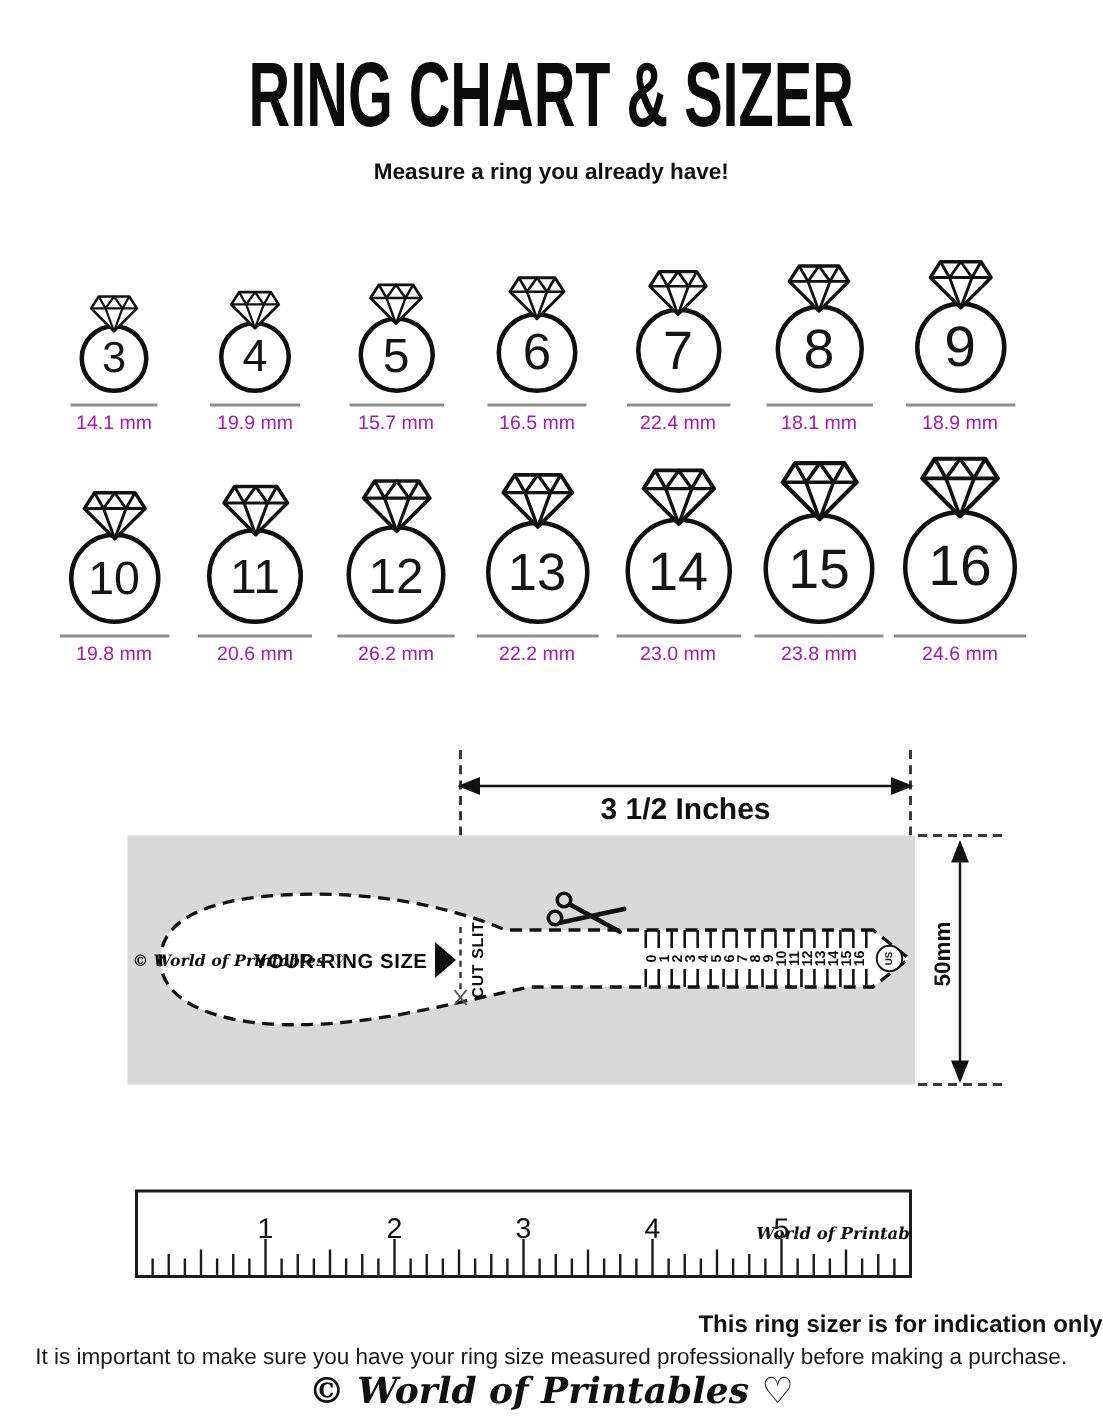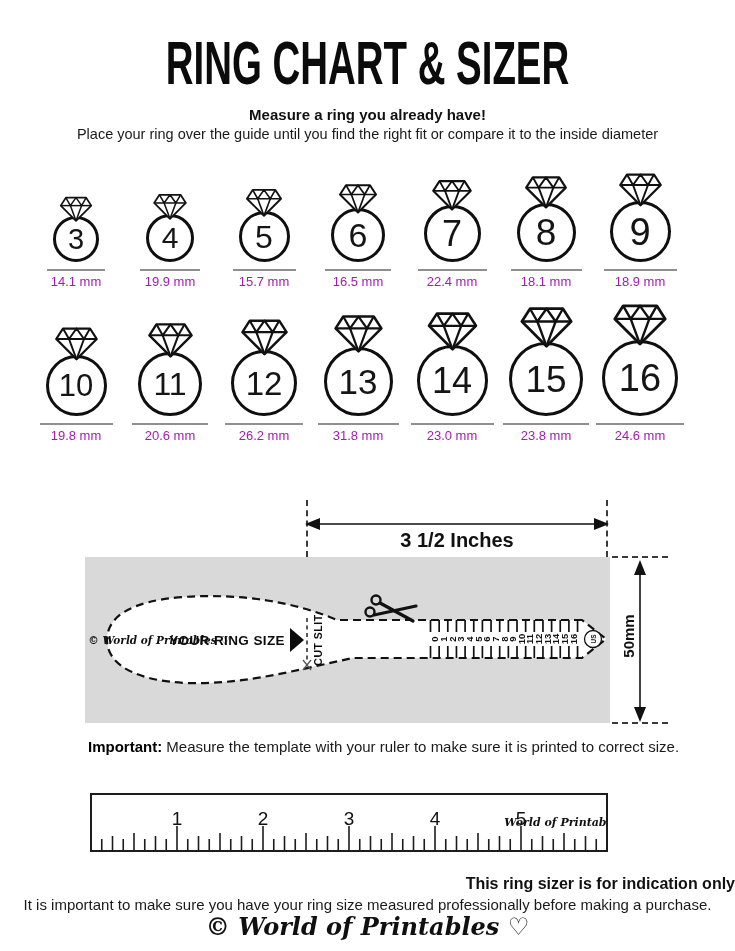--- a/index.html
+++ b/index.html
@@ -49,21 +49,20 @@
   #foot-text{position:absolute;top:896px;left:0;right:0;text-align:center;font-size:15px;color:#1a1a1a;}
   #foot-brand{position:absolute;top:912px;left:0;right:0;text-align:center;font-size:24px;color:#101010;}
 </style>
 </head>
 <body>
 
 <div id="page">
 
   <div class="title">RING CHART &amp; SIZER</div>
   <div class="sub-bold">Measure a ring you already have!</div>
-  <div class="sub">Place your ring over the guide until you find the right fit or compare it to the inside diameter</div>
 
   <div class="ring-row" id="ring-row-1">
     <div class="ring-cell">
       <svg class="gem" viewBox="0 0 60 46" width="34" height="26">
         <polygon points="12,3 48,3 57,17 30,44 3,17"></polygon>
         <polyline points="3,17 57,17"></polyline>
         <polyline points="12,3 20,17 30,3 40,17 48,3"></polyline>
         <polyline points="20,17 30,44"></polyline>
         <polyline points="40,17 30,44"></polyline>
       </svg>
@@ -215,21 +214,21 @@
         <polygon points="12,3 48,3 57,17 30,44 3,17"></polygon>
         <polyline points="3,17 57,17"></polyline>
         <polyline points="12,3 20,17 30,3 40,17 48,3"></polyline>
         <polyline points="20,17 30,44"></polyline>
         <polyline points="40,17 30,44"></polyline>
       </svg>
       <div class="ring-circle" style="width: 69px; height: 69px;">
         <span class="ring-num" style="font-size: 35px;">13</span>
       </div>
       <div class="ring-line" style="width: 81px;"></div>
-      <div class="ring-mm">31.8 mm</div>
+      <div class="ring-mm">22.2 mm</div>
     </div>
 
     <div class="ring-cell">
       <svg class="gem" viewBox="0 0 60 46" width="53" height="40">
         <polygon points="12,3 48,3 57,17 30,44 3,17"></polygon>
         <polyline points="3,17 57,17"></polyline>
         <polyline points="12,3 20,17 30,3 40,17 48,3"></polyline>
         <polyline points="20,17 30,44"></polyline>
         <polyline points="40,17 30,44"></polyline>
       </svg>
@@ -369,21 +368,20 @@
 
   <div class="hdash" id="dash-top"></div>
   <div class="hdash" id="dash-bottom"></div>
   <svg id="varrow" width="16" height="166">
     <line x1="8" y1="8" x2="8" y2="158" stroke="#111" stroke-width="1.6"></line>
     <polygon points="8,2 2,17 14,17" fill="#111"></polygon>
     <polygon points="8,164 2,149 14,149" fill="#111"></polygon>
   </svg>
   <div id="vlabel">50mm</div>
 
-  <div id="important"><b>Important:</b><span> Measure the template with your ruler to make sure it is printed to correct size.</span></div>
 
   <div id="ruler">
     <svg width="514" height="55" viewBox="0 0 514 55">
       <g id="ruler-ticks">
           <line x1="9.75" y1="55" x2="9.75" y2="44" stroke="#1c1c1c" stroke-width="1.6"></line>
           <line x1="20.5" y1="55" x2="20.5" y2="41" stroke="#1c1c1c" stroke-width="1.6"></line>
           <line x1="31.25" y1="55" x2="31.25" y2="44" stroke="#1c1c1c" stroke-width="1.6"></line>
           <line x1="42" y1="55" x2="42" y2="38" stroke="#1c1c1c" stroke-width="1.6"></line>
           <line x1="52.75" y1="55" x2="52.75" y2="44" stroke="#1c1c1c" stroke-width="1.6"></line>
           <line x1="63.5" y1="55" x2="63.5" y2="41" stroke="#1c1c1c" stroke-width="1.6"></line>

